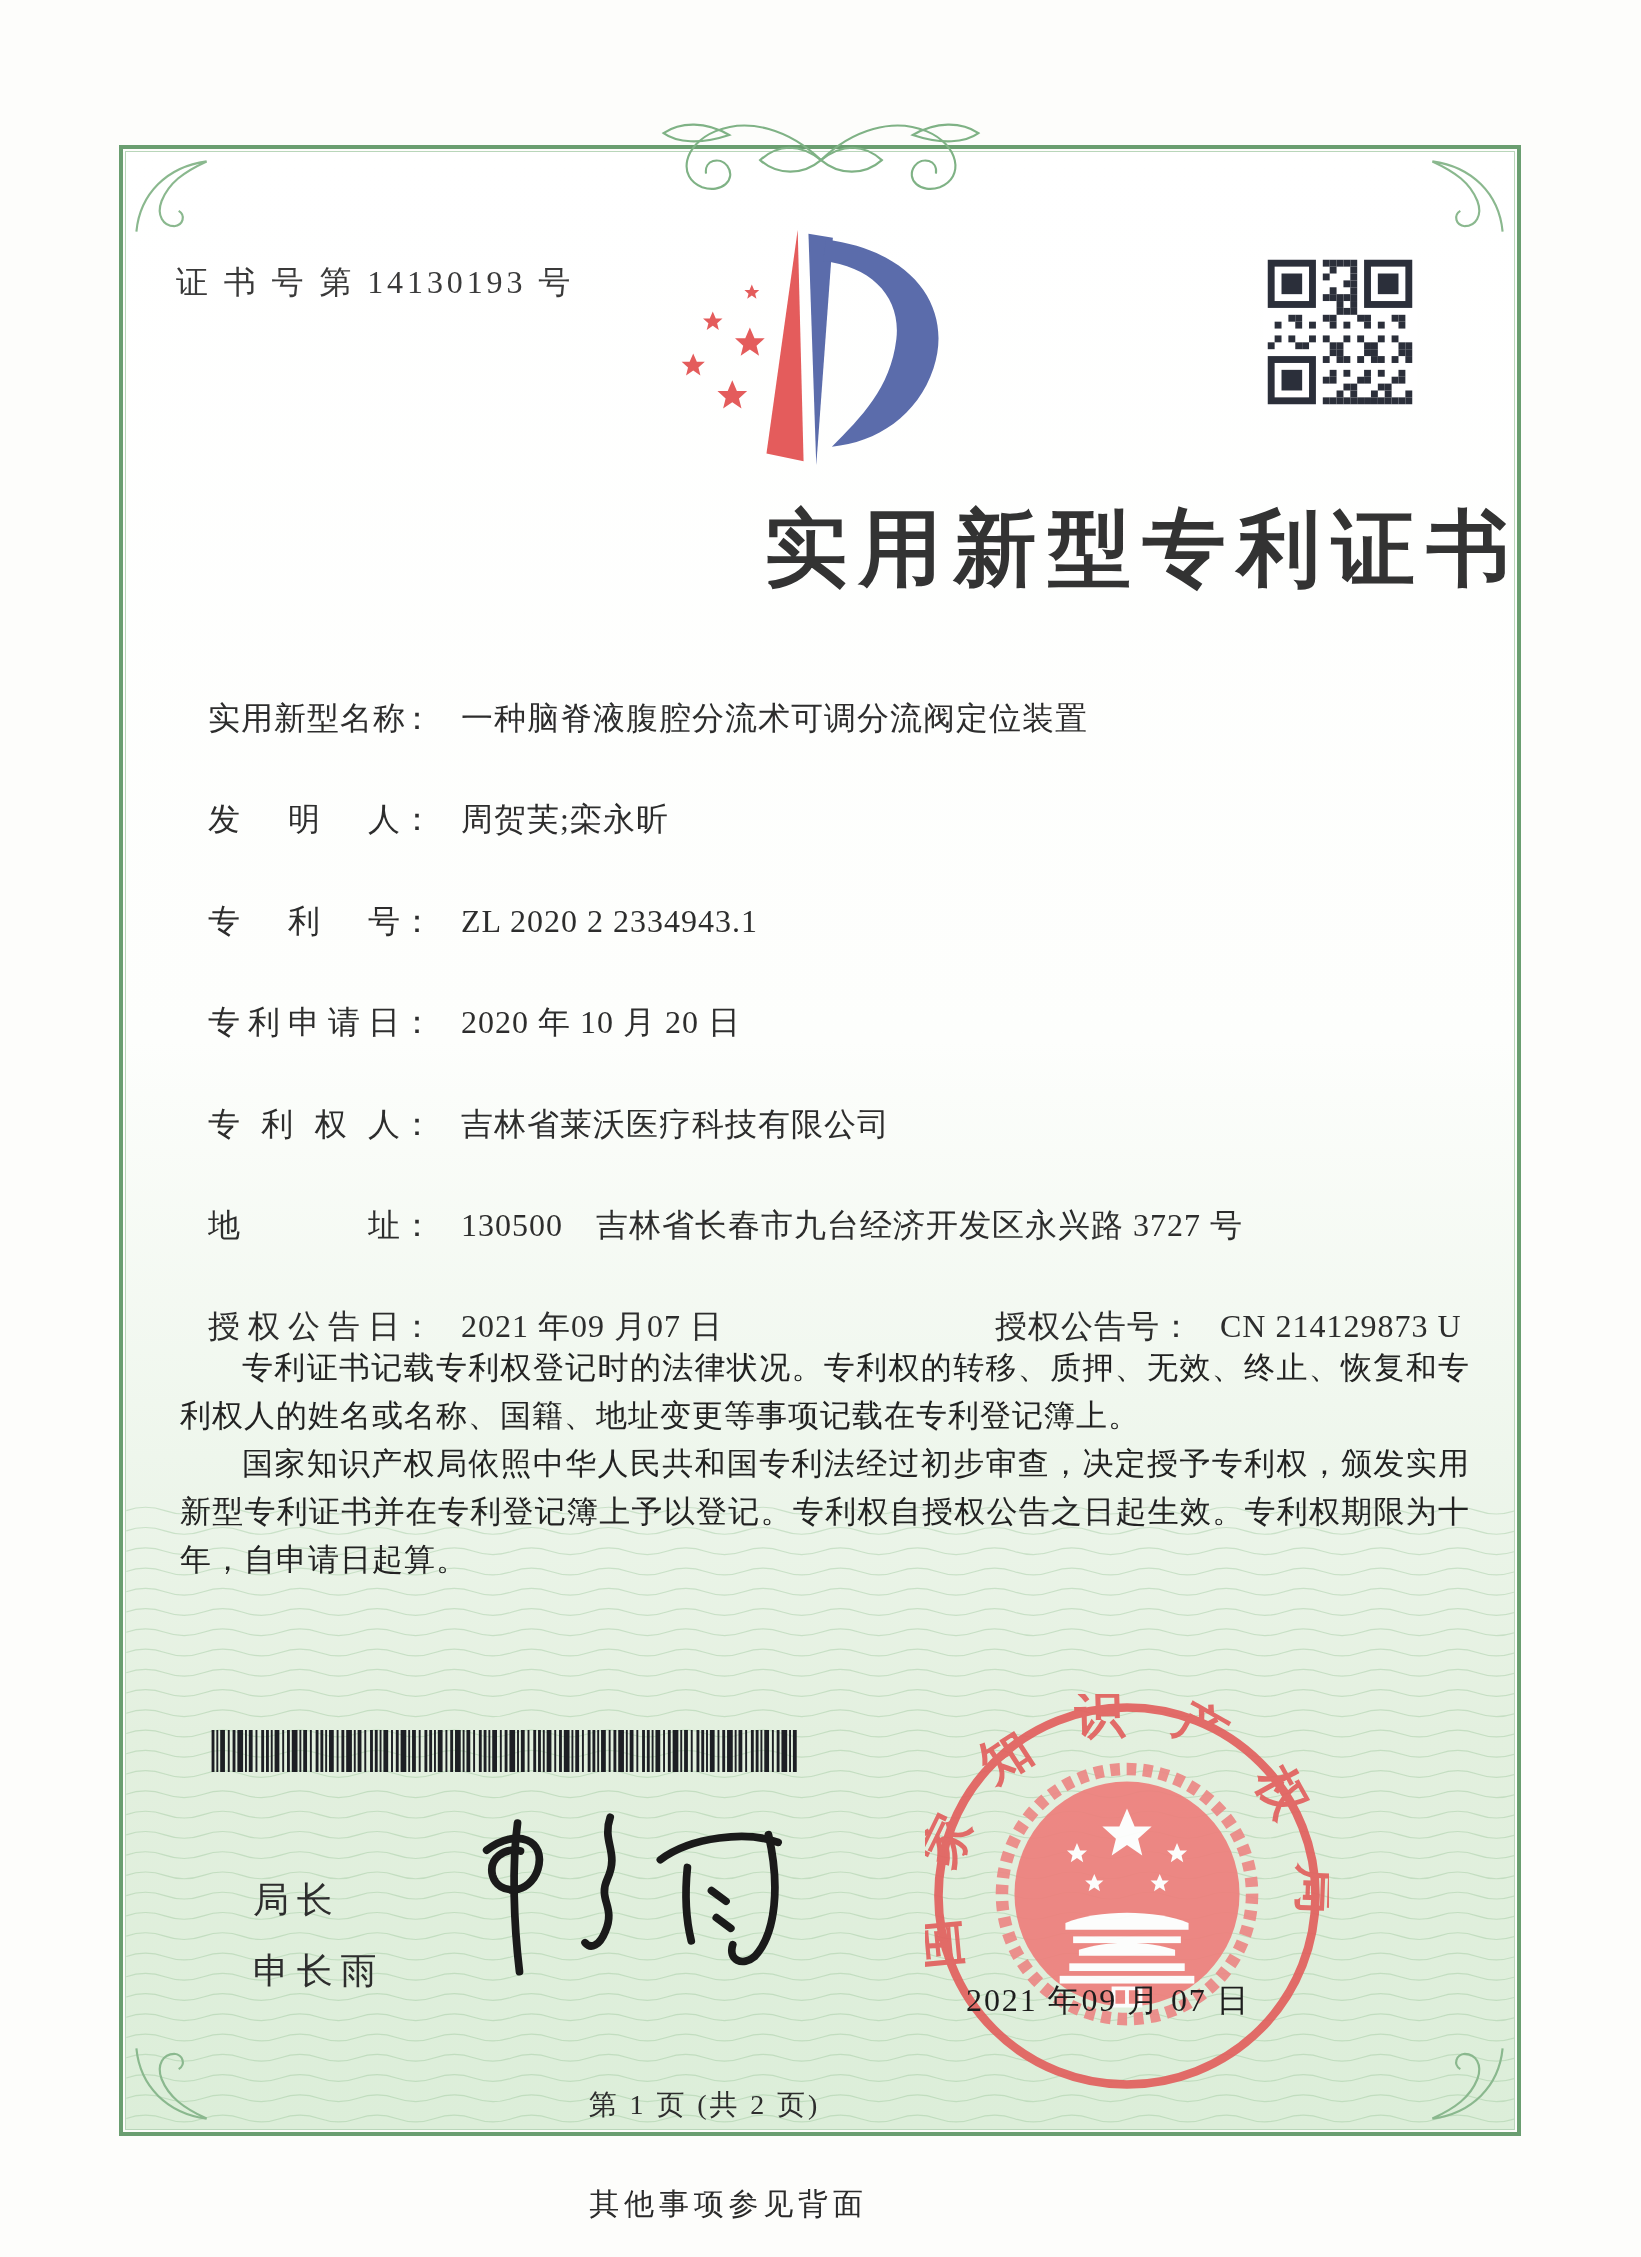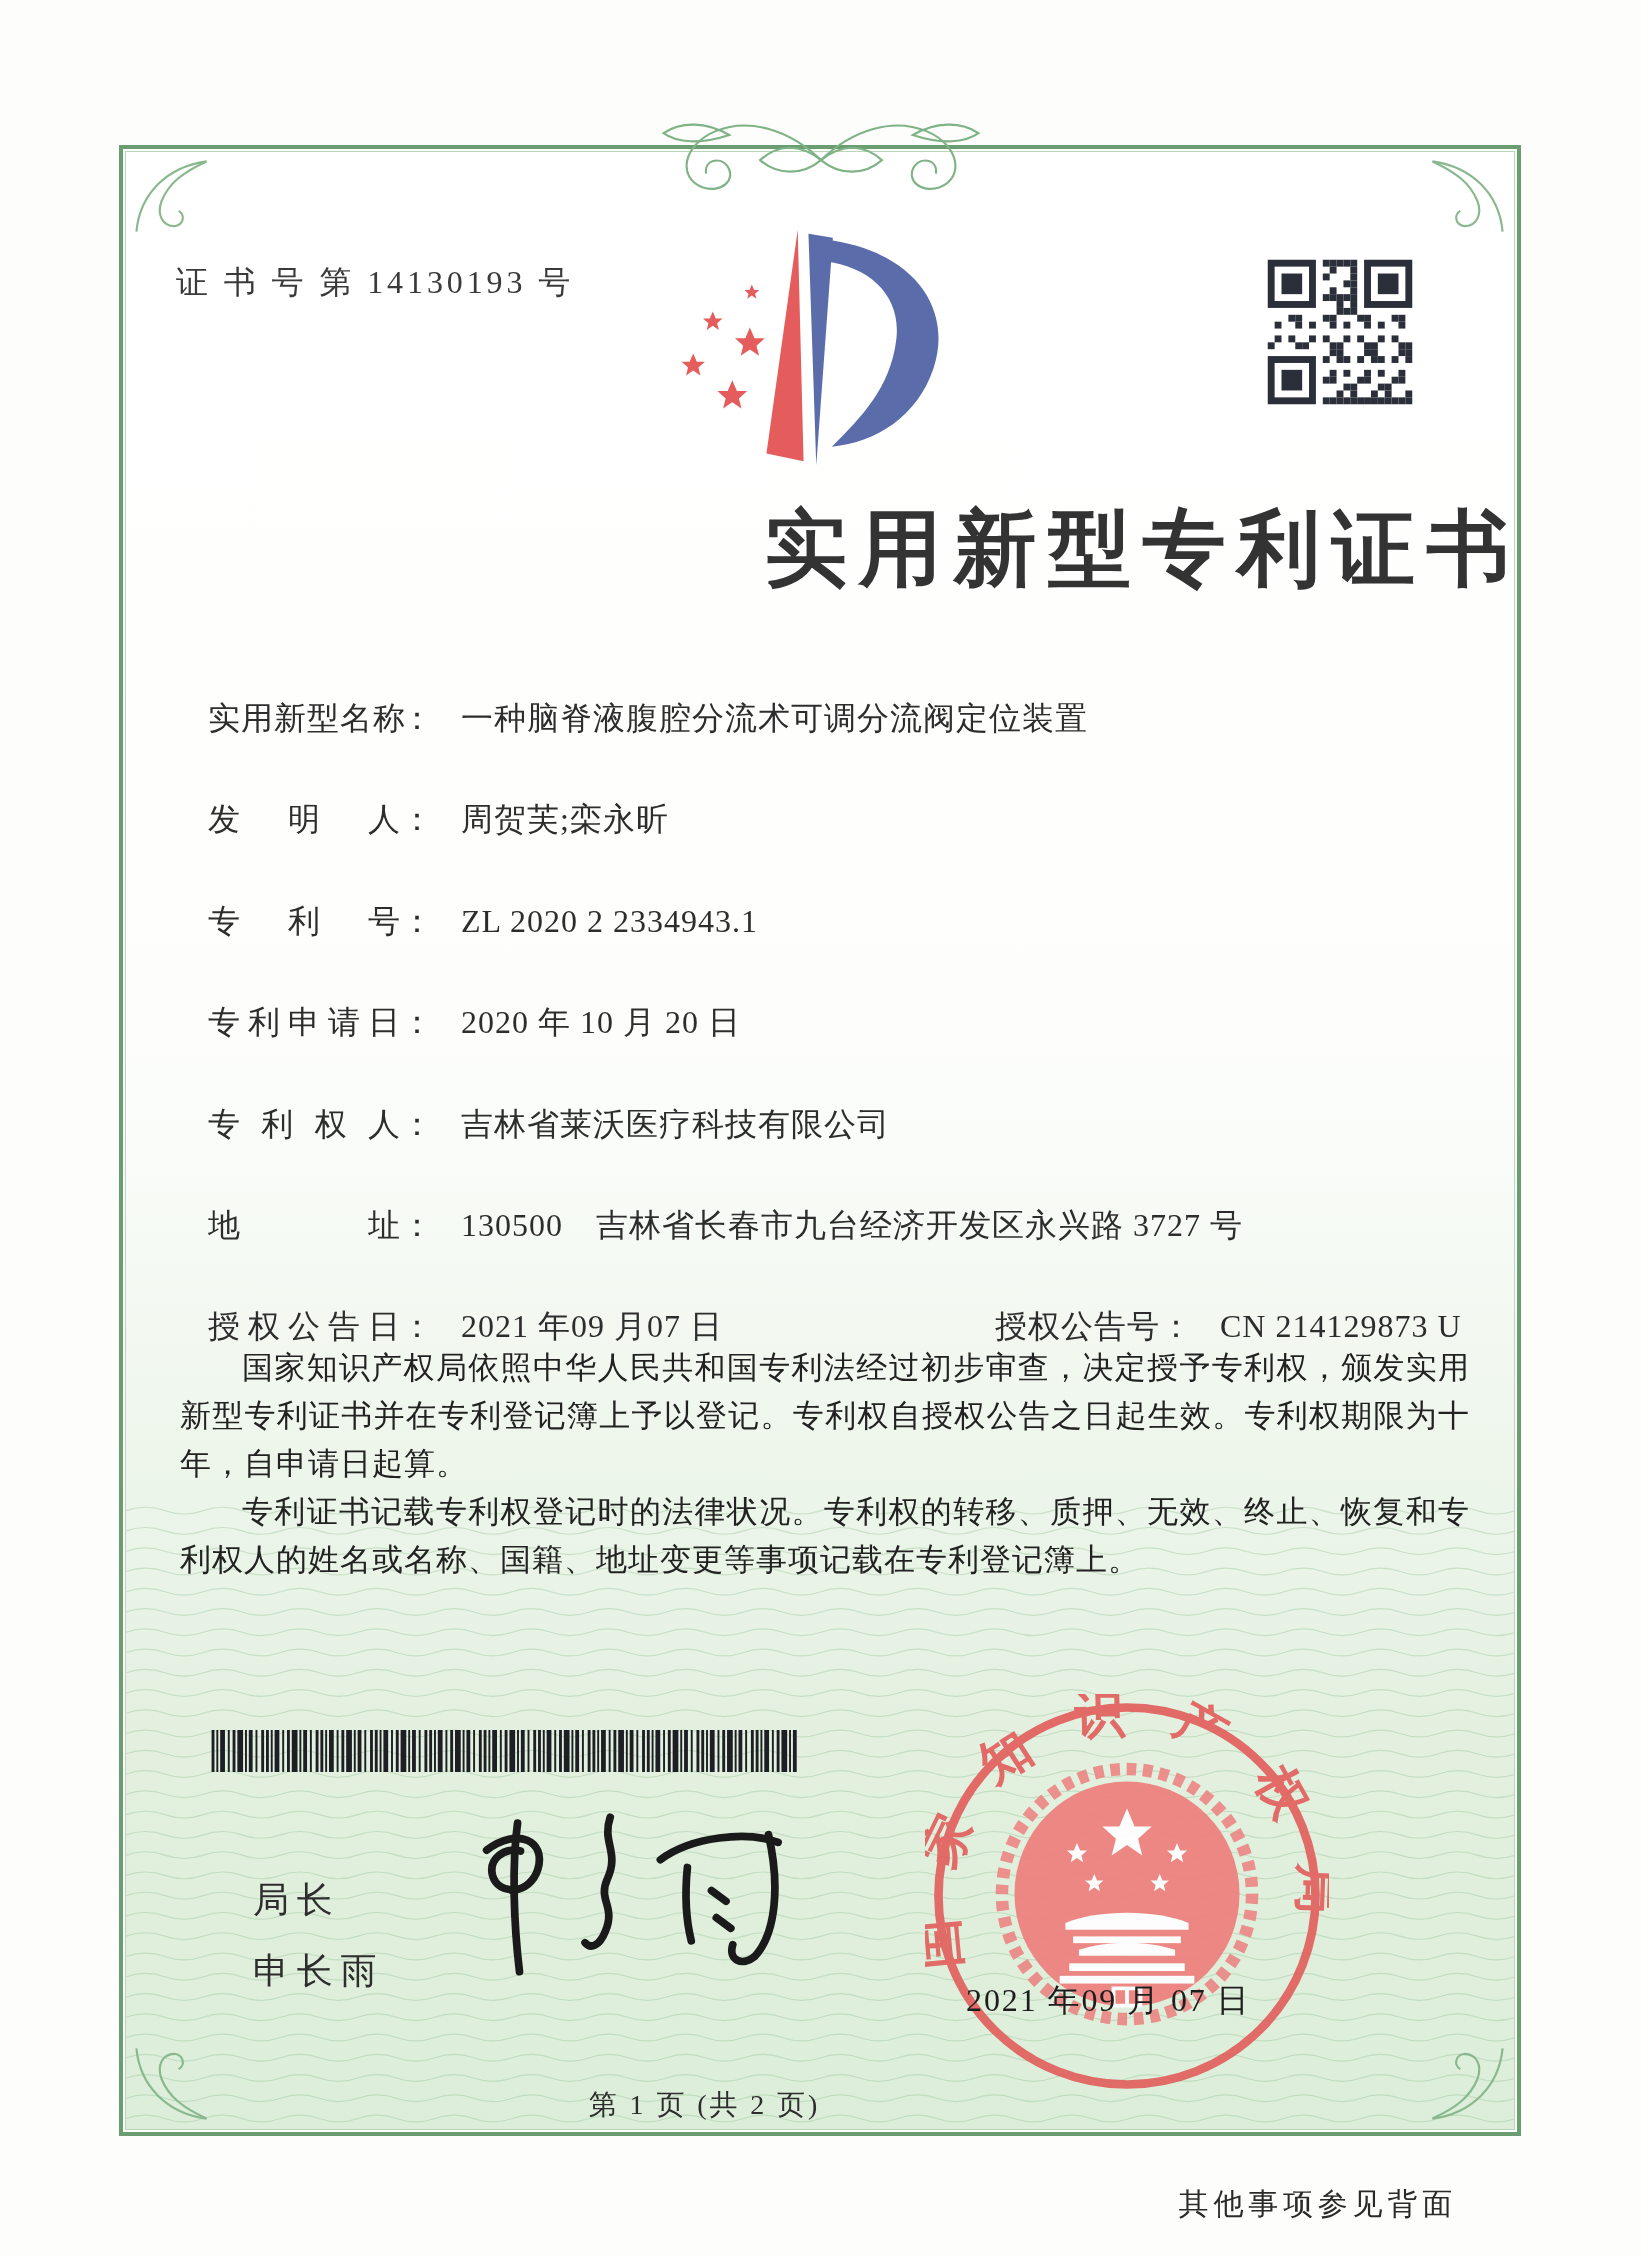--- a/index.html
+++ b/index.html
@@ -42,21 +42,21 @@
     font-size:31px;line-height:48px;text-align:justify;letter-spacing:1px;color:#222;
   }
   .paras p{margin:0;text-indent:2em;}
   .barcode{position:absolute;left:208px;top:1730px;z-index:3;}
   .director-title{position:absolute;left:253px;top:1876px;font-size:36px;letter-spacing:7.7px;z-index:3;}
   .director-name{position:absolute;left:253px;top:1947px;font-size:36px;letter-spacing:7.7px;z-index:3;}
   .signature{position:absolute;left:446px;top:1798px;z-index:4;}
   .seal{position:absolute;left:925px;top:1694px;z-index:3;opacity:.92;}
   .seal-date{position:absolute;left:966px;top:1979px;width:348px;font-size:32px;letter-spacing:1.9px;color:#1d1d1d;z-index:5;}
   .page-info{position:absolute;left:119px;top:2086px;width:1171px;text-align:center;font-size:28px;letter-spacing:2.9px;z-index:3;}
-  .back-note{position:absolute;left:0;top:2184px;width:1457px;text-align:right;font-size:30px;letter-spacing:4.8px;color:#2a2a2a;z-index:3;}
+  .back-note{position:absolute;left:0;top:2184px;width:1457px;text-align:center;font-size:30px;letter-spacing:4.8px;color:#2a2a2a;z-index:3;}
   .ornament{position:absolute;left:536px;top:100px;z-index:3;}
   .corner{position:absolute;z-index:3;}
 </style>
 </head>
 <body>
 
 <div class="page">
 
   <div class="tint"></div>
 
@@ -272,22 +272,22 @@
     <span class="lbl">地址</span><span>：</span><span class="val">130500　吉林省长春市九台经济开发区永兴路 3727 号</span>
   </div>
   <div class="field" style="top:1305px">
     <span class="lbl">授权公告日</span><span>：</span><span class="val">2021 年09 月07 日</span>
     <span class="grant2">
       <span>授权公告号</span><span>：</span><span class="val">CN 214129873 U</span>
     </span>
   </div>
 
   <div class="paras">
+    <p>专利证书记载专利权登记时的法律状况。专利权的转移、质押、无效、终止、恢复和专利权人的姓名或名称、国籍、地址变更等事项记载在专利登记簿上。</p>
     <p>国家知识产权局依照中华人民共和国专利法经过初步审查，决定授予专利权，颁发实用新型专利证书并在专利登记簿上予以登记。专利权自授权公告之日起生效。专利权期限为十年，自申请日起算。</p>
-    <p>专利证书记载专利权登记时的法律状况。专利权的转移、质押、无效、终止、恢复和专利权人的姓名或名称、国籍、地址变更等事项记载在专利登记簿上。</p>
   </div>
 
   <svg class="barcode" id="barcode-svg" width="599" height="42" viewBox="0 0 620 44">
       <rect x="0" y="0" width="3" height="44" fill="#1d1f24"></rect>
       <rect x="5" y="0" width="2" height="44" fill="#1d1f24"></rect>
       <rect x="9" y="0" width="5" height="44" fill="#1d1f24"></rect>
       <rect x="17" y="0" width="2" height="44" fill="#1d1f24"></rect>
       <rect x="22" y="0" width="3" height="44" fill="#1d1f24"></rect>
       <rect x="27" y="0" width="6" height="44" fill="#1d1f24"></rect>
       <rect x="35" y="0" width="2" height="44" fill="#1d1f24"></rect>

